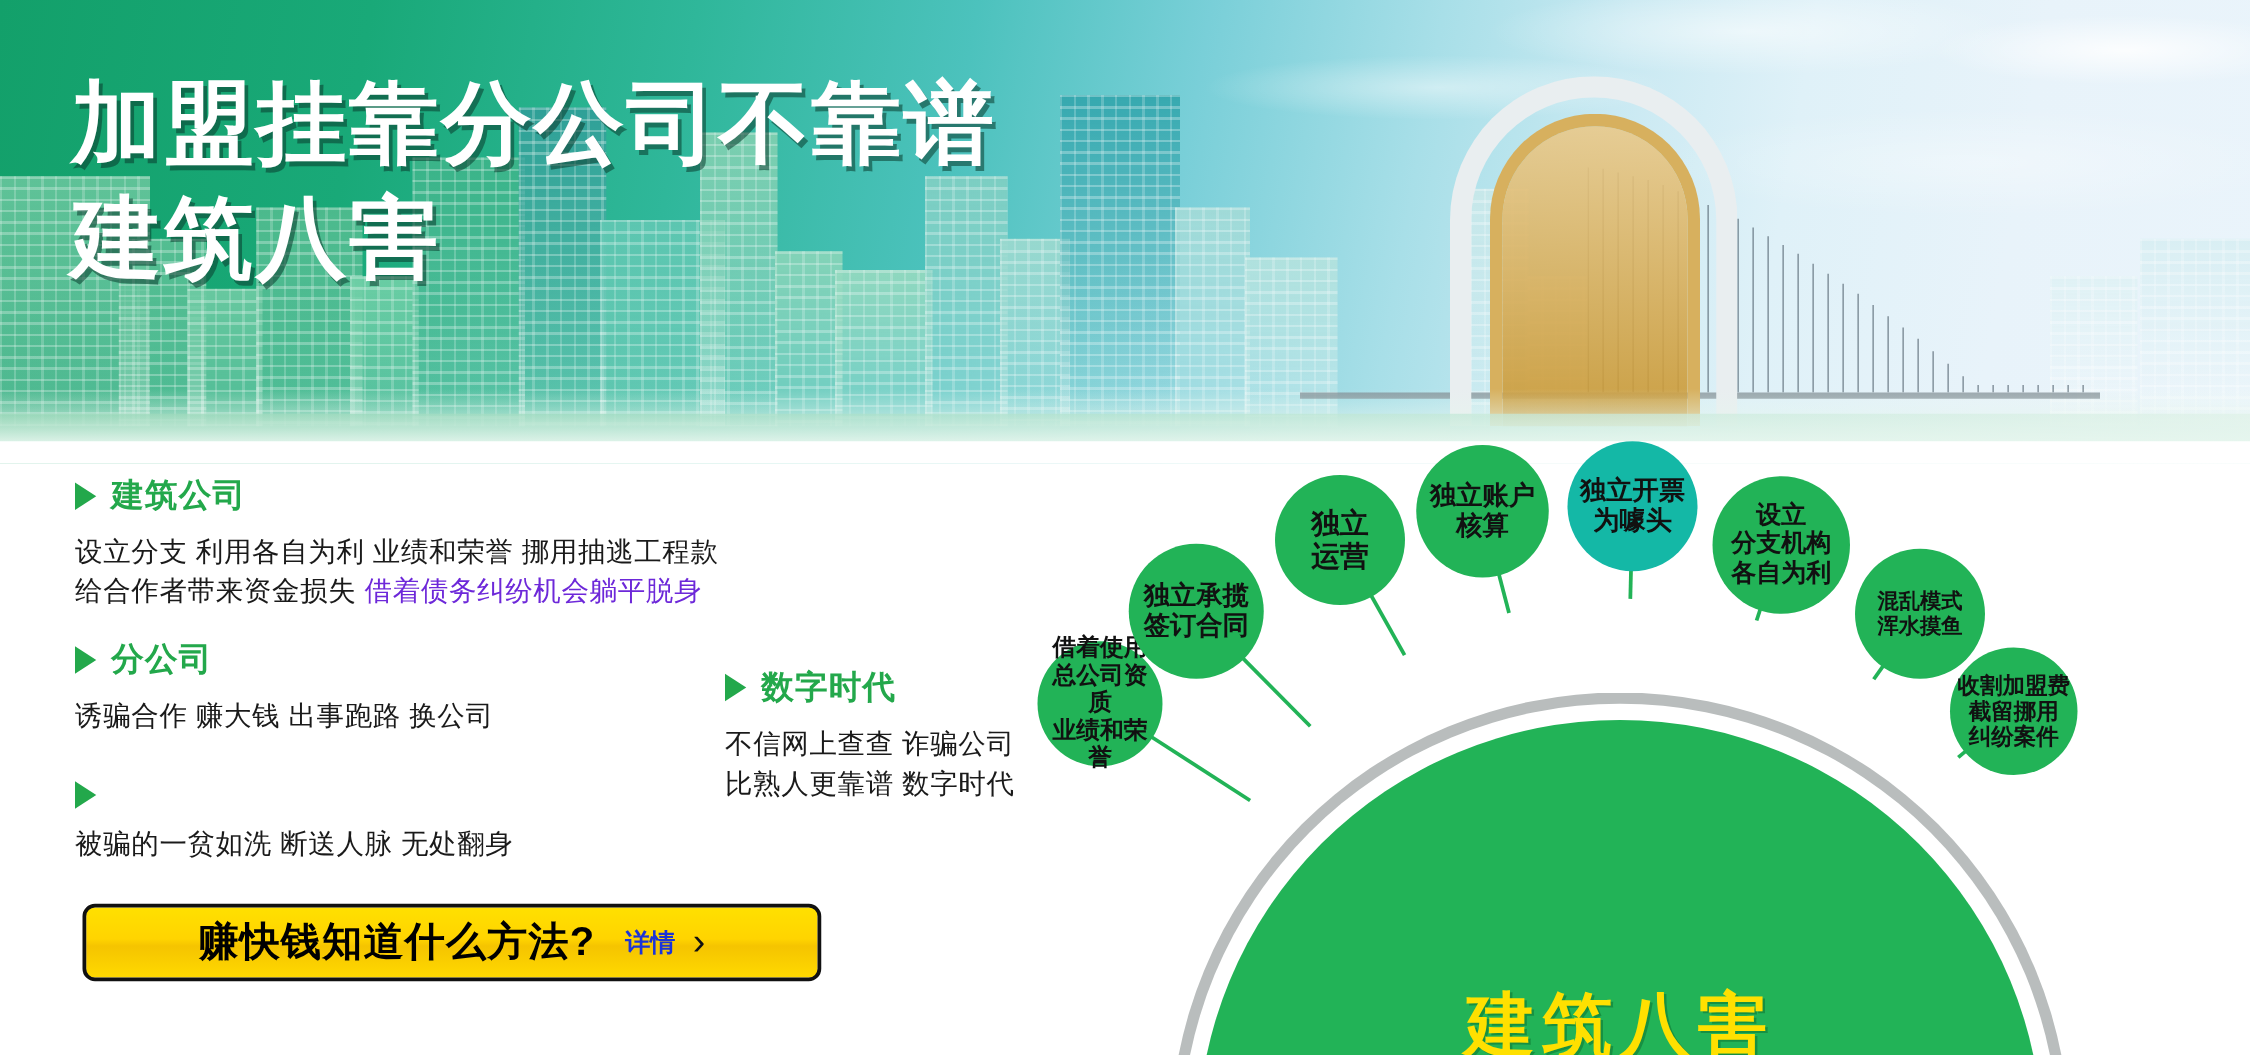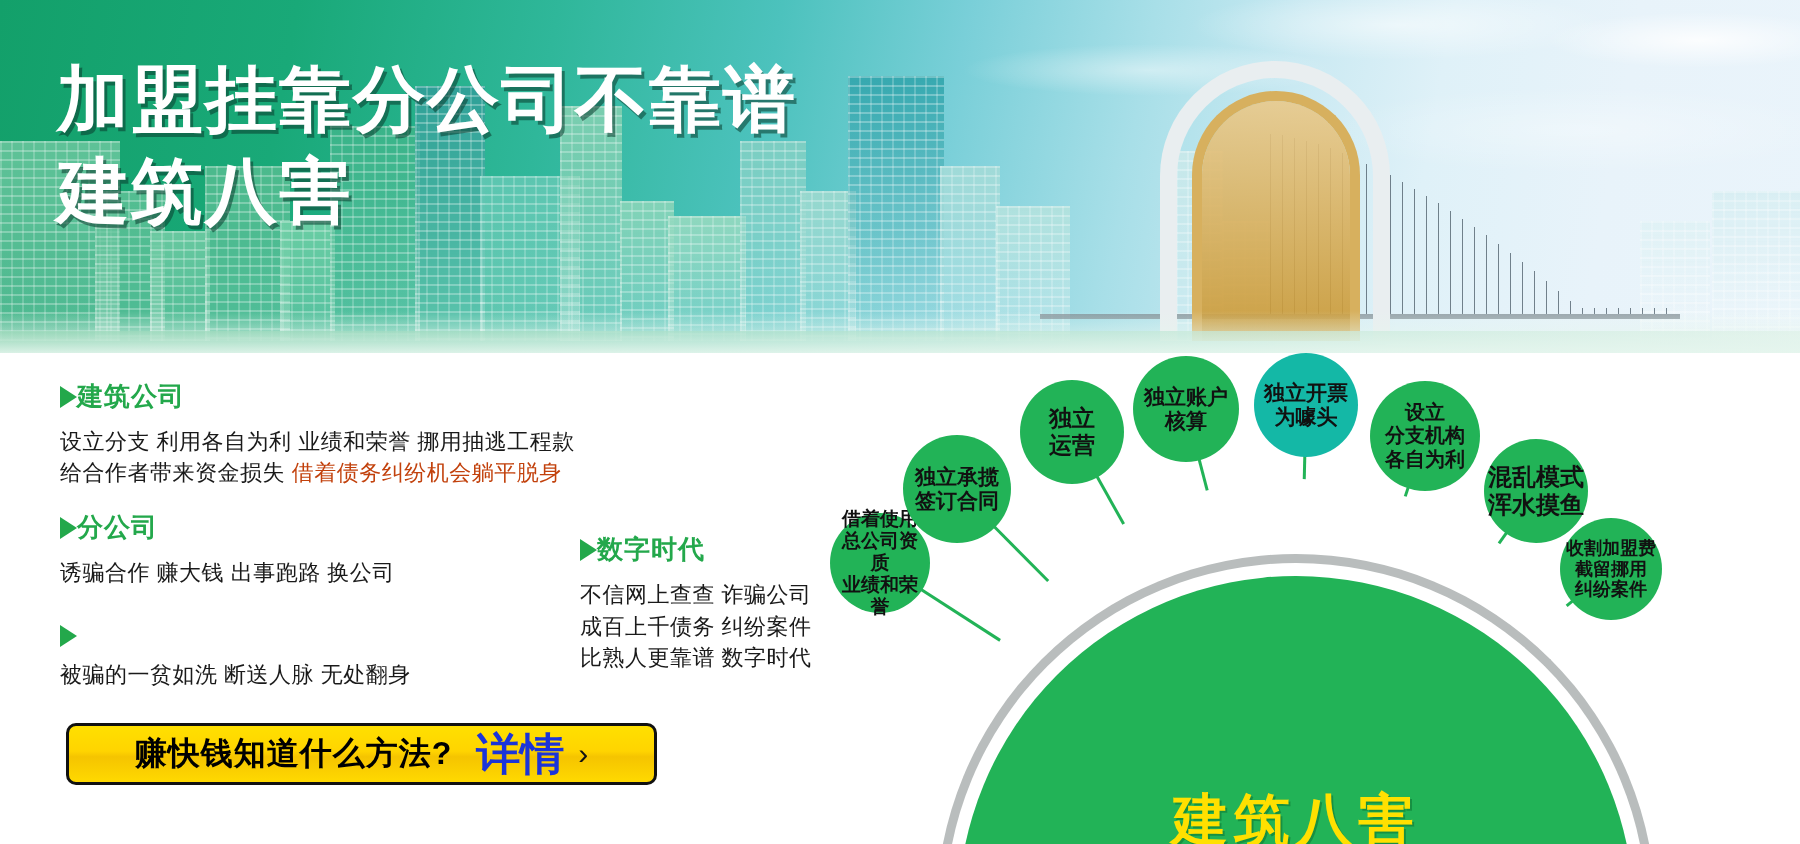--- a/index.html
+++ b/index.html
@@ -48,34 +48,34 @@
   .ht-l1{font-size:72px;font-weight:bold;color:#ffffff;letter-spacing:2px;line-height:1.16;
      text-shadow:3px 4px 0 rgba(10,60,45,.55);white-space:nowrap;}
   .ht-l2{font-size:72px;font-weight:bold;color:#ffffff;letter-spacing:2px;line-height:1.16;margin-top:8px;
      text-shadow:3px 4px 0 rgba(10,60,45,.55);white-space:nowrap;}
 
   
   .content{position:absolute;left:0;top:371px;width:1800px;height:473px;background:#fff;}
 
   .left-col{position:absolute;left:60px;top:8px;width:770px;}
   .sec{margin-bottom:6px;}
-  .sec-head{display:flex;align-items:center;margin-bottom:12px;font-family:Liberation Serif, serif;}
+  .sec-head{display:flex;align-items:center;gap:12px;margin-bottom:12px;font-family:Liberation Serif, serif;}
   .tri{width:0;height:0;border-left:17px solid #23a84b;border-top:11px solid transparent;border-bottom:11px solid transparent;}
   .sec-title{font-size:26px;font-weight:bold;color:#23a84b;letter-spacing:1px;}
   .sec-line{font-size:22px;color:#1a1a1a;line-height:1.42;letter-spacing:.5px;white-space:nowrap;}
-  .sec-line .hl{color:#c2410c;}
+  .sec-line .hl{color:#6d28d9;}
 
   .twocol{position:relative;}
   .col-right{position:absolute;left:520px;top:0;width:300px;}
 
   .cta{position:absolute;left:66px;top:352px;width:591px;height:62px;border:3px solid #111;border-radius:10px;
      background:linear-gradient(to bottom,#ffe000 0%,#ffd400 45%,#f5c400 55%,#ffd900 100%);
      display:flex;align-items:center;justify-content:center;box-sizing:border-box;cursor:pointer;}
   .cta-main{font-size:32px;font-weight:bold;color:#000;letter-spacing:1px;}
-  .cta-more{font-size:44px;font-weight:bold;color:#1b34d8;margin-left:24px;}
+  .cta-more{font-size:20px;font-weight:bold;color:#1b34d8;margin-left:24px;}
   .cta-chev{font-size:30px;color:#111;margin-left:14px;font-weight:normal;}
 
   
   .diagram{position:absolute;left:830px;top:-18px;width:940px;height:480px;}
   .dome-wrap{position:absolute;left:0;top:0;width:940px;height:480px;}
   .arc-outer{position:absolute;left:106px;top:201px;width:720px;height:560px;border:9px solid #b9bdbd;
      border-radius:360px 360px 0 0;box-sizing:border-box;border-bottom:none;}
   .arc-inner{position:absolute;left:128px;top:223px;width:676px;height:520px;background:#22b357;
      border-radius:338px 338px 0 0;}
   .dome-label{position:absolute;left:128px;top:430px;width:676px;text-align:center;
@@ -242,21 +242,20 @@
           </div>
           <div class="sec-line">被骗的一贫如洗  断送人脉  无处翻身</div>
         </div>
 
         <div class="col-right" style="top:22px;">
           <div class="sec-head">
             <span class="tri"></span>
             <span class="sec-title">数字时代</span>
           </div>
           <div class="sec-line">不信网上查查 诈骗公司</div>
-          <div class="sec-line">成百上千债务 纠纷案件</div>
           <div class="sec-line">比熟人更靠谱 数字时代</div>
         </div>
       </div>
     </div>
 
     <div class="cta">
       <span class="cta-main">赚快钱知道什么方法?</span>
       <span class="cta-more">详情</span>
       <span class="cta-chev">›</span>
     </div>
@@ -309,21 +308,21 @@
               <span>为噱头</span>
             </div>
           </div>
           <div class="bub" style="left: 540px; top: 28px; width: 110px; height: 110px; font-size: 20px; background: rgb(34, 179, 87); align-items: center;">
             <div>
               <span>设立</span>
               <span>分支机构</span>
               <span>各自为利</span>
             </div>
           </div>
-          <div class="bub" style="left: 654px; top: 86px; width: 104px; height: 104px; font-size: 24px; background: rgb(34, 179, 87);">
+          <div class="bub" style="left: 654px; top: 86px; width: 104px; height: 104px; font-size: 17px; background: rgb(34, 179, 87);">
             <div>
               <span>混乱模式</span>
               <span>浑水摸鱼</span>
             </div>
           </div>
           <div class="bub" style="left: 730px; top: 165px; width: 102px; height: 102px; font-size: 18px; background: rgb(34, 179, 87);">
             <div>
               <span>收割加盟费</span>
               <span>截留挪用</span>
               <span>纠纷案件</span>

